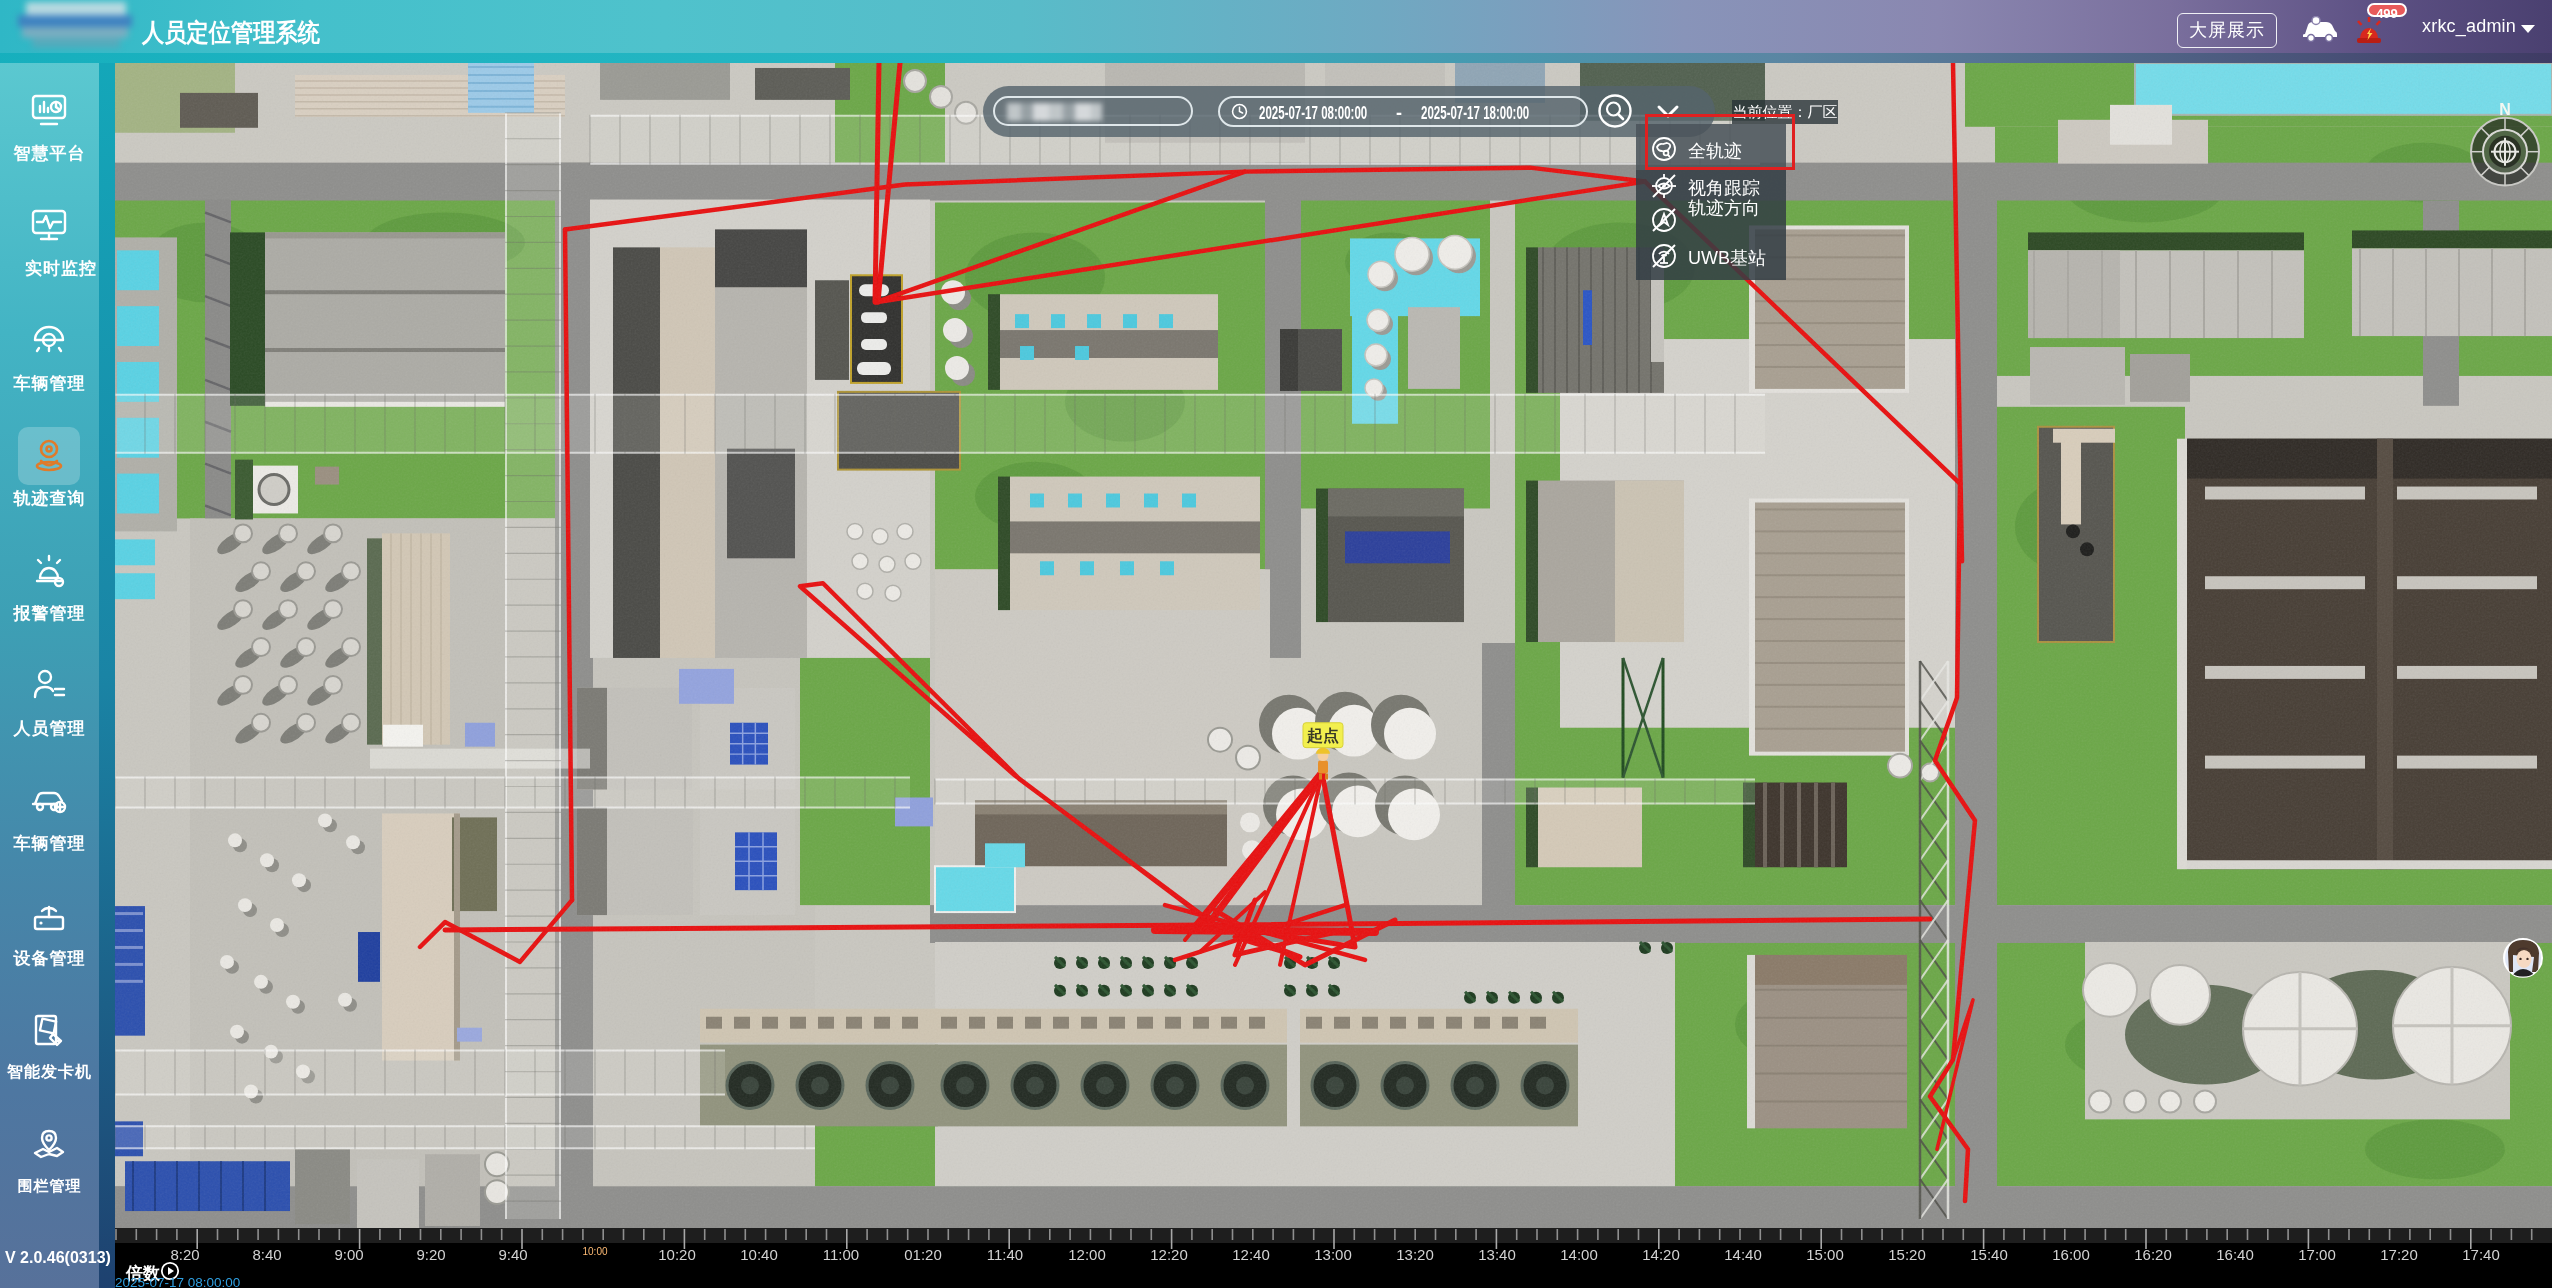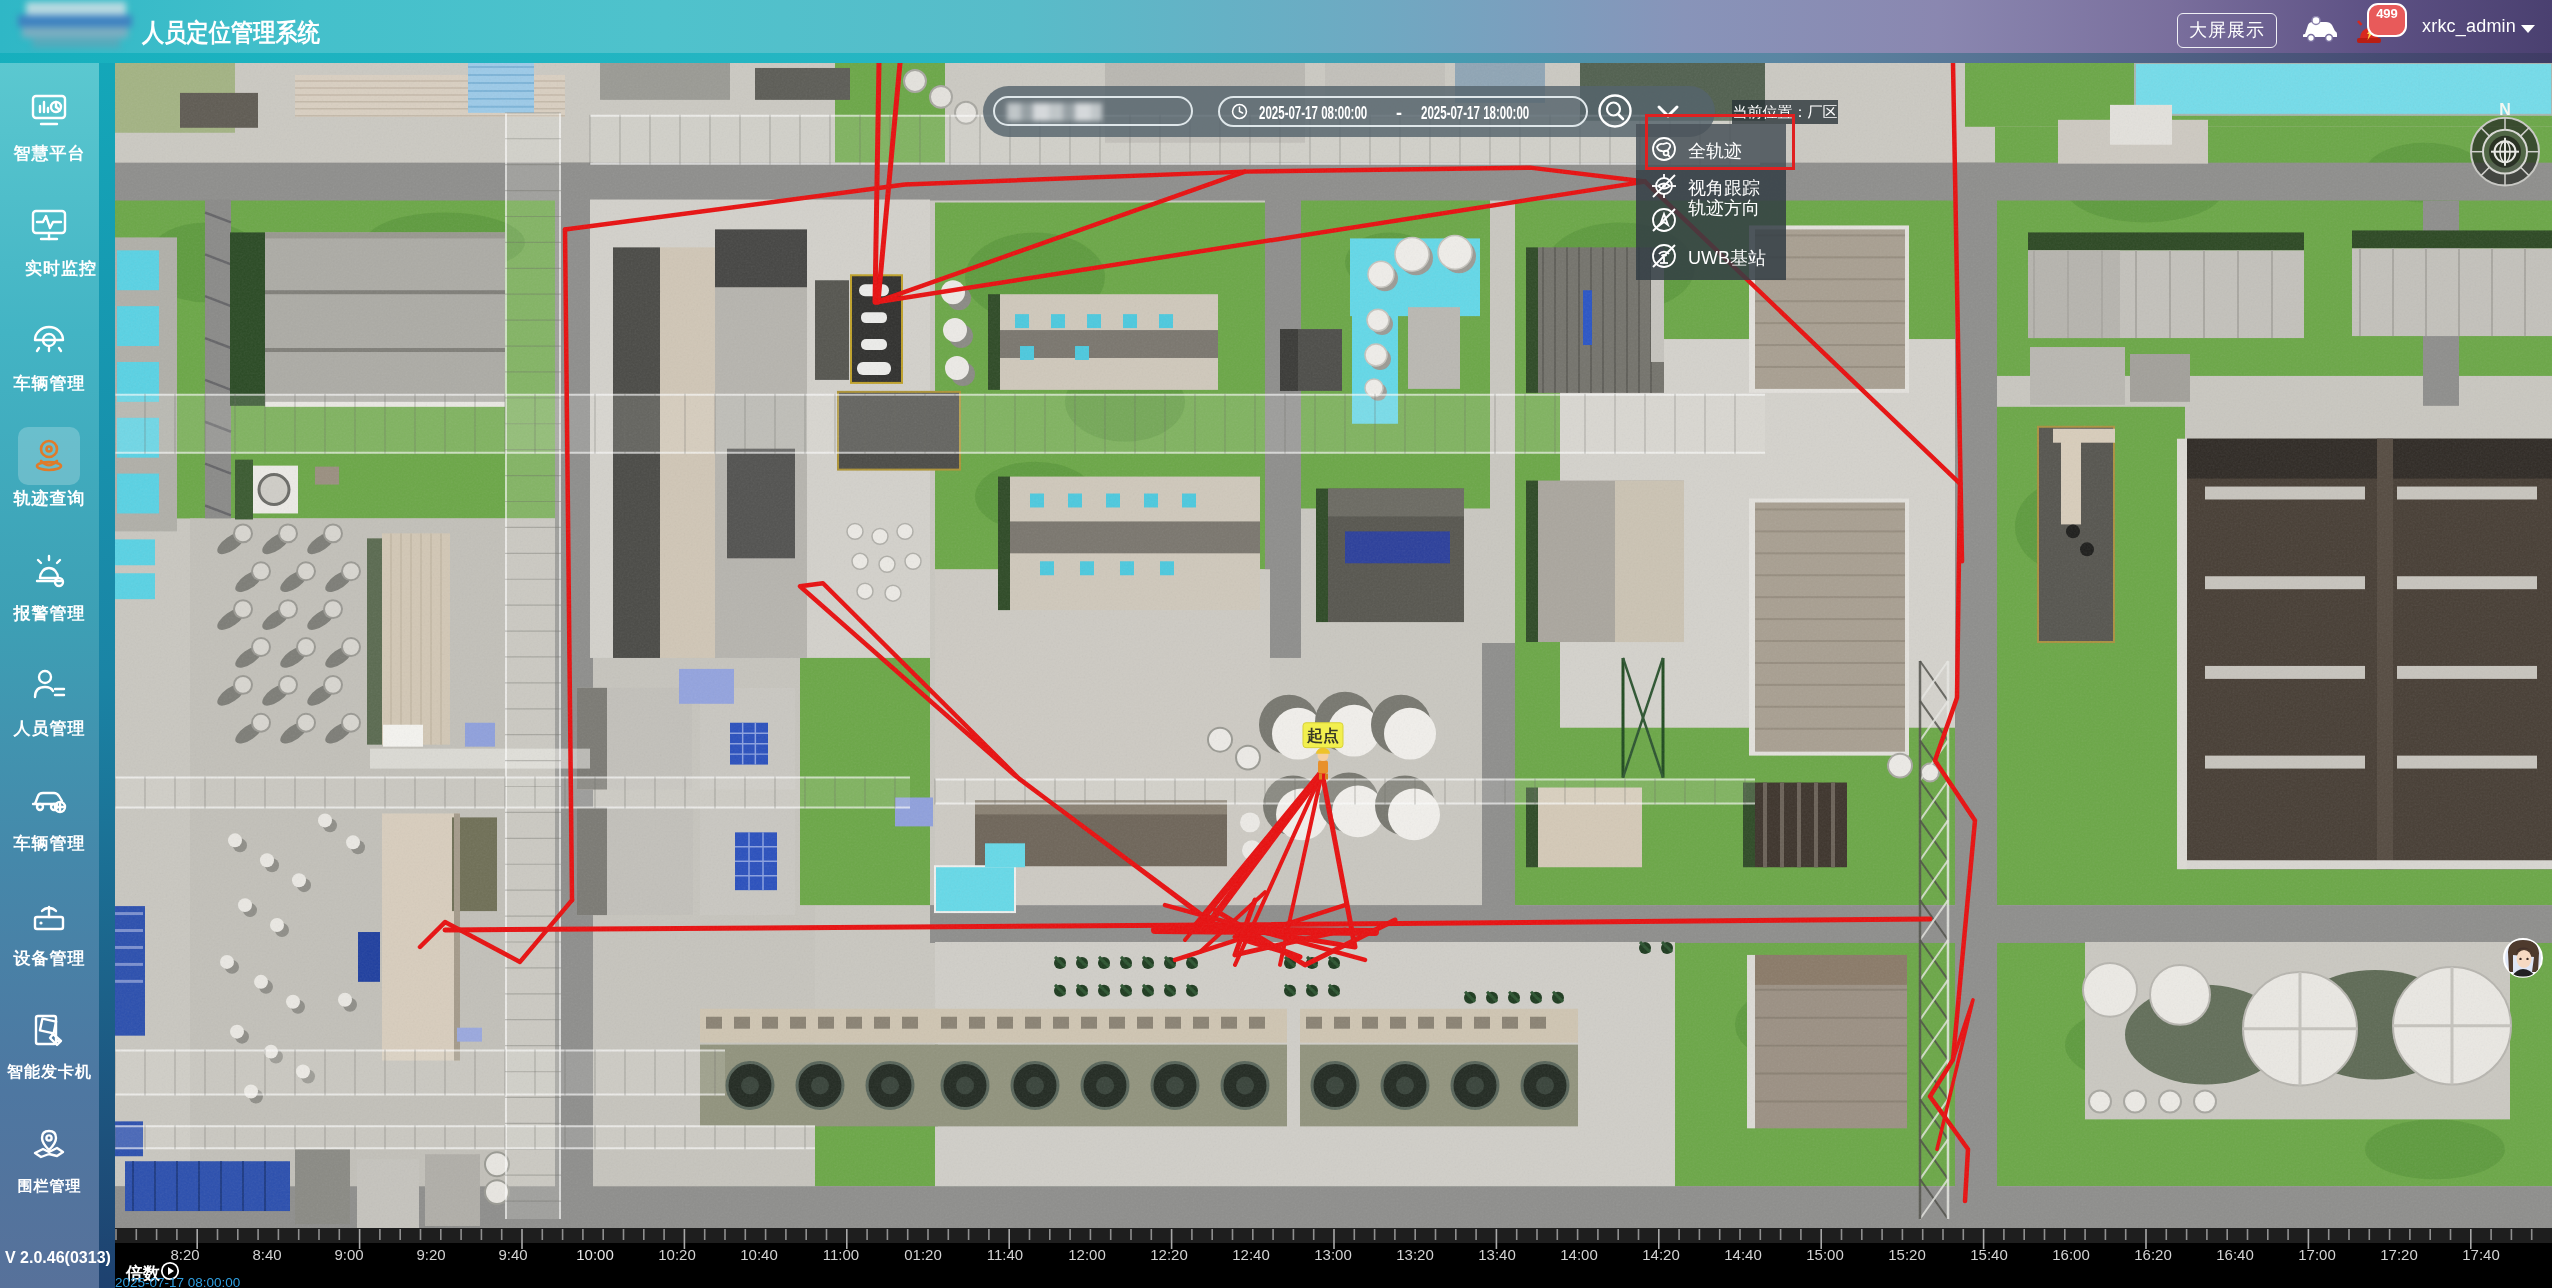--- a/index.html
+++ b/index.html
@@ -36,21 +36,21 @@
           <circle cx="16" cy="4.5" r="4" fill="#fff" stroke="#8b82ad" stroke-width="1.5"></circle>
         </svg></div>
  <div class="ov" style="left:2352px;top:14px;"><svg width="34" height="34" viewBox="0 0 34 34">
           <path d="M 8 24 A 9 10 0 0 1 26 24 Z" fill="#d8281e"></path>
           <rect x="5" y="24" width="24" height="5" rx="2" fill="#b91d14"></rect>
           <line x1="17" y1="3" x2="17" y2="8" stroke="#d8281e" stroke-width="2.5"></line>
           <line x1="6" y1="7" x2="9.5" y2="11" stroke="#d8281e" stroke-width="2.5"></line>
           <line x1="28" y1="7" x2="24.5" y2="11" stroke="#d8281e" stroke-width="2.5"></line>
           <path d="M 15 20 l 4 -6 l -1.5 5 l 3 0 l -5 7 l 1.5 -6 Z" fill="#ffd54d"></path>
         </svg></div>
- <div class="ov" style="left:2367px;top:3px;width:40px;height:34px;background:#e85a5a;border:2px solid #fff;border-radius:11px;color:#fff;font-size:13px;font-weight:bold;text-align:center;line-height:18px;">499</div>
+ <div class="ov" style="left:2367px;top:3px;width:40px;height:14px;background:#e85a5a;border:2px solid #fff;border-radius:11px;color:#fff;font-size:13px;font-weight:bold;text-align:center;line-height:18px;">499</div>
  <div class="ov" style="left:2422px;top:16px;color:#fff;font-size:18px;letter-spacing:0.2px;">xrkc_admin</div>
  <div class="ov" style="left:2521px;top:25px;width:0;height:0;border-left:7px solid transparent;border-right:7px solid transparent;border-top:8px solid #fff;"></div>
 </div>
 <div id="sidebar">
       <svg style="position:absolute;left:27px;top:25px;" width="44" height="44" viewBox="0 0 44 44">
         <rect x="6" y="8" width="32" height="22" rx="3" stroke="#fff" stroke-width="2.4" fill="none" stroke-linecap="round" stroke-linejoin="round"></rect>
         <line x1="14" y1="36" x2="30" y2="36" stroke="#fff" stroke-width="2.4" fill="none" stroke-linecap="round" stroke-linejoin="round"></line>
         <line x1="13" y1="24" x2="13" y2="18" stroke="#fff" stroke-width="2.4" fill="none" stroke-linecap="round" stroke-linejoin="round"></line>
         <line x1="17" y1="24" x2="17" y2="14" stroke="#fff" stroke-width="2.4" fill="none" stroke-linecap="round" stroke-linejoin="round"></line>
         <line x1="21" y1="24" x2="21" y2="20" stroke="#fff" stroke-width="2.4" fill="none" stroke-linecap="round" stroke-linejoin="round"></line>
@@ -1228,21 +1228,21 @@
         <line x1="2355.8" y1="1" x2="2355.8" y2="21" stroke="#a8a8a8" stroke-width="1.6"></line>
         <line x1="2376.1" y1="1" x2="2376.1" y2="12" stroke="#8f8f8f" stroke-width="1.6"></line>
         <line x1="2396.4" y1="1" x2="2396.4" y2="12" stroke="#8f8f8f" stroke-width="1.6"></line>
         <line x1="2416.7" y1="1" x2="2416.7" y2="12" stroke="#8f8f8f" stroke-width="1.6"></line>
       </svg>
  <span style="position:absolute;left:40px;top:18px;width:60px;text-align:center;font-size:15px;color:#d2d2d2;">8:20</span>
       <span style="position:absolute;left:122px;top:18px;width:60px;text-align:center;font-size:15px;color:#d2d2d2;">8:40</span>
       <span style="position:absolute;left:204px;top:18px;width:60px;text-align:center;font-size:15px;color:#d2d2d2;">9:00</span>
       <span style="position:absolute;left:286px;top:18px;width:60px;text-align:center;font-size:15px;color:#d2d2d2;">9:20</span>
       <span style="position:absolute;left:368px;top:18px;width:60px;text-align:center;font-size:15px;color:#d2d2d2;">9:40</span>
-      <span style="position:absolute;left:450px;top:18px;width:60px;text-align:center;font-size:15px;color:#e5e5e5;">10:00</span>
+      <span style="position:absolute;left:450px;top:18px;width:60px;text-align:center;font-size:10px;color:#fdba74;">10:00</span>
       <span style="position:absolute;left:532px;top:18px;width:60px;text-align:center;font-size:15px;color:#d2d2d2;">10:20</span>
       <span style="position:absolute;left:614px;top:18px;width:60px;text-align:center;font-size:15px;color:#d2d2d2;">10:40</span>
       <span style="position:absolute;left:696px;top:18px;width:60px;text-align:center;font-size:15px;color:#d2d2d2;">11:00</span>
       <span style="position:absolute;left:778px;top:18px;width:60px;text-align:center;font-size:15px;color:#d2d2d2;">01:20</span>
       <span style="position:absolute;left:860px;top:18px;width:60px;text-align:center;font-size:15px;color:#d2d2d2;">11:40</span>
       <span style="position:absolute;left:942px;top:18px;width:60px;text-align:center;font-size:15px;color:#d2d2d2;">12:00</span>
       <span style="position:absolute;left:1024px;top:18px;width:60px;text-align:center;font-size:15px;color:#d2d2d2;">12:20</span>
       <span style="position:absolute;left:1106px;top:18px;width:60px;text-align:center;font-size:15px;color:#d2d2d2;">12:40</span>
       <span style="position:absolute;left:1188px;top:18px;width:60px;text-align:center;font-size:15px;color:#d2d2d2;">13:00</span>
       <span style="position:absolute;left:1270px;top:18px;width:60px;text-align:center;font-size:15px;color:#d2d2d2;">13:20</span>

